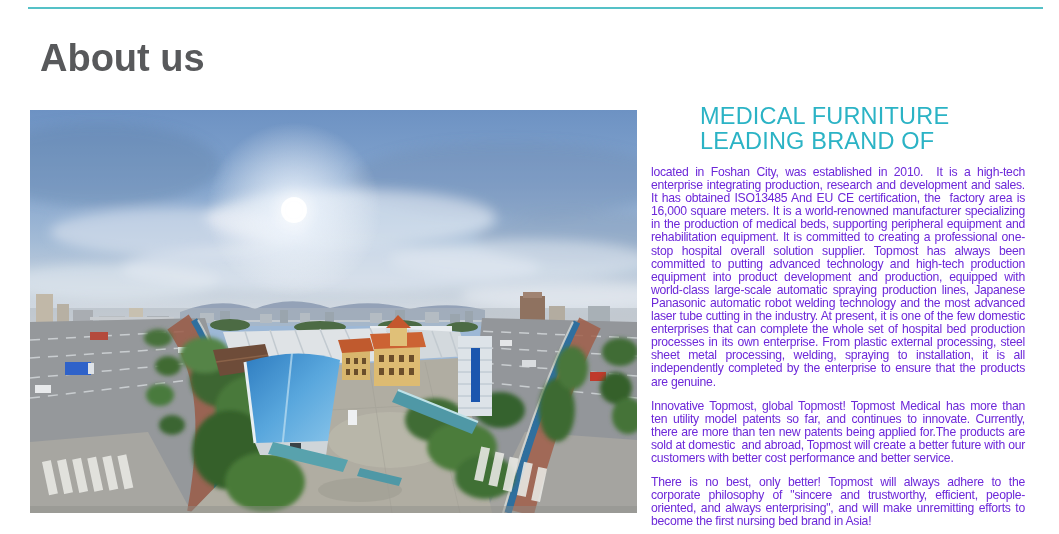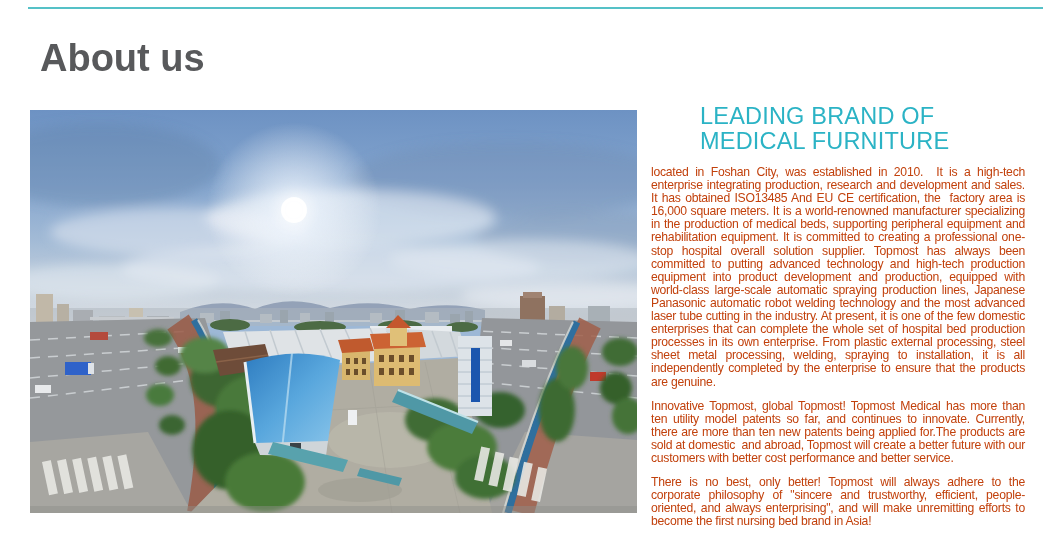--- a/index.html
+++ b/index.html
@@ -33,21 +33,21 @@
   }
   .brand-heading{
     margin:0 0 12px 49px;
     font-size:23.5px;line-height:25px;font-weight:normal;
     color:#2bb3c5;letter-spacing:0.2px;
   }
   .brand-heading span{display:block;}
   .body-copy p{
     margin:0 0 11px 0;
     font-size:12.2px;line-height:13.1px;
-    color:#c2410c;text-align:justify;
+    color:#6d28d9;text-align:justify;
     letter-spacing:-0.25px;
     white-space:pre-wrap;
   }
 </style>
 </head>
 <body>
 
 <div class="page">
 
   <div class="top-rule"></div>
@@ -319,22 +319,22 @@
           <rect x="60" y="8" width="9" height="34"></rect>
         </g>
       </g>
 
       <rect x="0" y="396" width="607" height="7" fill="#8e8d89" opacity="0.45"></rect>
     </svg>
   </div>
 
   <div class="text-col">
     <h2 class="brand-heading">
+      <span>MEDICAL FURNITURE</span>
       <span>LEADING BRAND OF</span>
-      <span>MEDICAL FURNITURE</span>
     </h2>
     <div class="body-copy">
       <p>located in Foshan City, was established in 2010.  It is a high-tech enterprise integrating production, research and development and sales. It has obtained ISO13485 And EU CE certification, the  factory area is 16,000 square meters. It is a world-renowned manufacturer specializing in the production of medical beds, supporting peripheral equipment and rehabilitation equipment. It is committed to creating a professional one-stop hospital overall solution supplier. Topmost has always been committed to putting advanced technology and high-tech production equipment into product development and production, equipped with world-class large-scale automatic spraying production lines, Japanese Panasonic automatic robot welding technology and the most advanced laser tube cutting in the industry. At present, it is one of the few domestic enterprises that can complete the whole set of hospital bed production processes in its own enterprise. From plastic external processing, steel sheet metal processing, welding, spraying to installation, it is all independently completed by the enterprise to ensure that the products are genuine.</p>
       <p>Innovative Topmost, global Topmost! Topmost Medical has more than ten utility model patents so far, and continues to innovate. Currently, there are more than ten new patents being applied for.The products are sold at domestic  and abroad, Topmost will create a better future with our customers with better cost performance and better service.</p>
       <p>There is no best, only better! Topmost will always adhere to the corporate philosophy of "sincere and trustworthy, efficient, people-oriented, and always enterprising", and will make unremitting efforts to become the first nursing bed brand in Asia!</p>
     </div>
   </div>
 
 </div>
 

